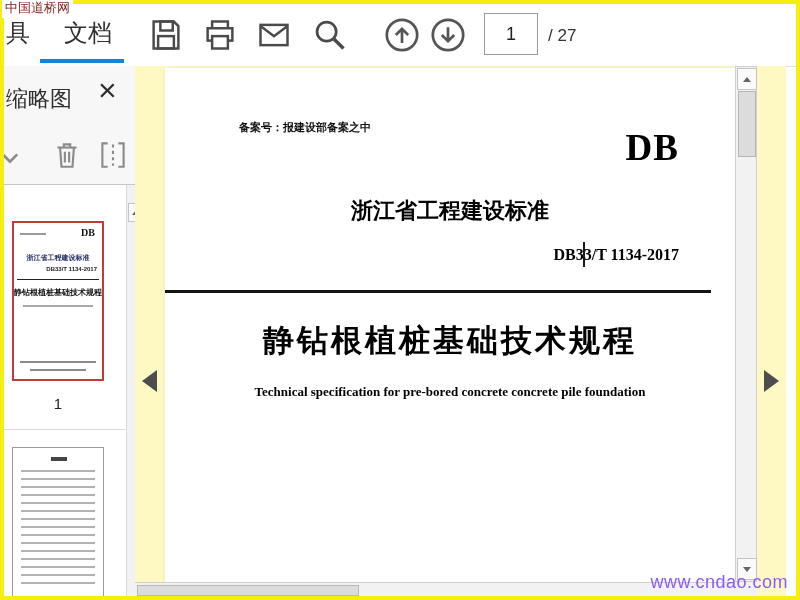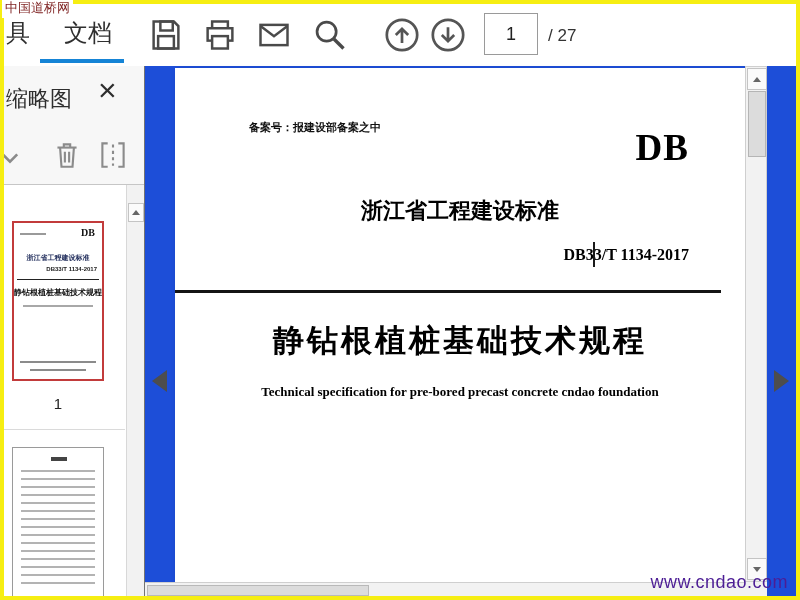--- a/index.html
+++ b/index.html
@@ -17,21 +17,21 @@
   .tbtn{position:absolute;top:13px;width:36px;height:36px;cursor:pointer;}
   .tbtn svg{width:36px;height:36px;display:block;}
   #btn-save{left:144px;}  #btn-print{left:198px;} #btn-mail{left:252px;} #btn-search{left:308px;}
   #btn-pgup{left:380px;}  #btn-pgdn{left:426px;}
   .page-input{position:absolute;left:480px;top:9px;width:54px;height:42px;border:1px solid #9a9a9a;
       font-size:18px;text-align:center;color:#222;background:#fff;font-family:inherit;box-sizing:border-box;}
   .page-total{position:absolute;left:544px;top:22px;font-size:17px;color:#333;}
 
   
   .sidebar{position:absolute;left:0;top:62px;width:141px;height:530px;background:#f7f7f7;
-      border-right:1px solid #737373;box-sizing:border-box;overflow:hidden;}
+      border-right:7px solid #737373;box-sizing:border-box;overflow:hidden;}
   .sb-title{position:absolute;left:2px;top:18px;font-size:22px;color:#2e2e2e;white-space:nowrap;}
   .sb-close{position:absolute;left:94px;top:8px;font-size:32px;color:#2e2e2e;line-height:1;cursor:pointer;font-weight:400;}
   .sb-tools{position:absolute;left:0;top:60px;width:140px;height:58px;border-bottom:1px solid #c6c6c6;}
   .sb-ic{position:absolute;top:12px;width:34px;height:34px;cursor:pointer;}
   .sb-ic svg{width:34px;height:34px;display:block;}
   #sb-drop{left:-6px;top:20px;width:24px;height:24px;} #sb-drop svg{width:24px;height:24px;}
   #sb-trash{left:46px;} #sb-cut{left:92px;}
   .sb-list{position:absolute;left:0;top:119px;width:140px;height:411px;background:#fff;overflow:hidden;}
   .sb-scroll{position:absolute;right:0;top:0;width:18px;height:411px;background:#f2f2f2;border-left:1px solid #d8d8d8;box-sizing:border-box;}
   .sb-scroll-up{position:absolute;left:1px;top:18px;width:14px;height:17px;background:#fbfbfb;border:1px solid #c4c4c4;
@@ -50,21 +50,21 @@
   .m-foot1{position:absolute;left:6px;right:6px;bottom:16px;height:2px;background:#8b8b8b;}
   .m-foot2{position:absolute;left:16px;right:16px;bottom:8px;height:2px;background:#8b8b8b;}
   .pg1{position:absolute;left:8px;top:210px;width:92px;text-align:center;font-size:15px;color:#222;}
   .sb-divider{position:absolute;left:0;top:244px;width:121px;height:1px;background:#dadada;}
   .thumb2{position:absolute;left:8px;top:262px;width:92px;height:150px;background:#fff;border:1px solid #9a9a9a;box-sizing:border-box;cursor:pointer;overflow:hidden;}
   .t2-head{position:absolute;left:38px;top:9px;width:16px;height:4px;background:#444;}
   .t2-lines{position:absolute;left:8px;right:8px;top:22px;bottom:6px;
       background:repeating-linear-gradient(to bottom,#b3b3b3 0 2px,transparent 2px 8px);}
 
   
-  .main{position:absolute;left:141px;top:62px;width:651px;height:530px;background:#1d4ed8;}
+  .main{position:absolute;left:131px;top:62px;width:651px;height:530px;background:#fef9c3;}
   .page{position:absolute;left:30px;top:2px;width:570px;height:514px;background:#fff;box-shadow:3px 3px 6px rgba(0,0,0,.28);}
   .p-note{position:absolute;left:74px;top:52px;font-size:11px;font-weight:bold;color:#111;font-family:"Liberation Serif",serif;}
   .p-db{position:absolute;right:56px;top:58px;font-size:37px;font-weight:bold;color:#000;letter-spacing:1px;font-family:"Liberation Serif",serif;}
   .p-org{position:absolute;left:0;top:128px;width:100%;text-align:center;font-size:22px;font-weight:bold;color:#000;font-family:"Liberation Serif",serif;}
   .p-num{position:absolute;right:56px;top:178px;font-size:16px;font-weight:bold;color:#000;font-family:"Liberation Serif",serif;white-space:nowrap;}
   .p-numbar{position:absolute;left:418px;top:174px;width:2px;height:25px;background:#1a1a1a;}
   .p-rule{position:absolute;left:0;top:222px;width:546px;height:3px;background:#141414;}
   .p-title{position:absolute;left:0;top:252px;width:100%;text-align:center;font-size:31px;font-weight:bold;
       letter-spacing:3px;color:#000;font-family:"Liberation Serif",serif;white-space:nowrap;}
   .p-en{position:absolute;left:0;top:316px;width:100%;text-align:center;font-size:13px;font-weight:bold;color:#000;font-family:"Liberation Serif",serif;}
@@ -78,21 +78,21 @@
   .h-thumb{position:absolute;left:2px;top:2px;width:220px;height:9px;background:#dcdcdc;border:1px solid #b9b9b9;cursor:grab;}
   .corner{position:absolute;left:600px;top:516px;width:22px;height:14px;background:#f2f2f2;}
   .nav-left{position:absolute;left:7px;top:304px;width:0;height:0;cursor:pointer;
       border-top:11px solid transparent;border-bottom:11px solid transparent;border-right:15px solid #4d4d4d;}
   .nav-right{position:absolute;left:629px;top:304px;width:0;height:0;cursor:pointer;
       border-top:11px solid transparent;border-bottom:11px solid transparent;border-left:15px solid #4d4d4d;}
 
   
   .wm-top{position:absolute;left:2px;top:-1px;z-index:70;font-size:13px;color:#7d1f1f;background:#fff;
       padding:0 3px 1px 3px;font-family:"Liberation Serif",serif;white-space:nowrap;}
-  .wm-bottom{position:absolute;right:12px;bottom:7px;z-index:70;font-size:18px;color:#4c1d95;letter-spacing:.5px;}
+  .wm-bottom{position:absolute;right:12px;bottom:7px;z-index:70;font-size:18px;color:#8b5cf6;letter-spacing:.5px;}
 </style>
 </head>
 <body>
 
 <div class="app">
 
   <div class="toolbar">
     <div class="tab tab-tools">具</div>
     <div class="tab tab-doc">文档</div>
     <div class="tab-underline"></div>
@@ -197,21 +197,21 @@
     <div class="nav-left"></div>
 
     <div class="page">
       <div class="p-note">备案号：报建设部备案之中</div>
       <div class="p-db">DB</div>
       <div class="p-org">浙江省工程建设标准</div>
       <div class="p-num">DB33/T 1134-2017</div>
       <div class="p-numbar"></div>
       <div class="p-rule"></div>
       <div class="p-title">静钻根植桩基础技术规程</div>
-      <div class="p-en">Technical specification for pre-bored precast concrete cndao foundation</div>
+      <div class="p-en">Technical specification for pre-bored concrete concrete pile foundation</div>
     </div>
 
     <div class="vscroll">
       <div class="vs-btn vs-up">
           <div class="tri-up"></div>
         </div>
       <div class="vs-thumb"></div>
       <div class="vs-btn vs-dn">
           <div class="tri-dn"></div>
         </div>

